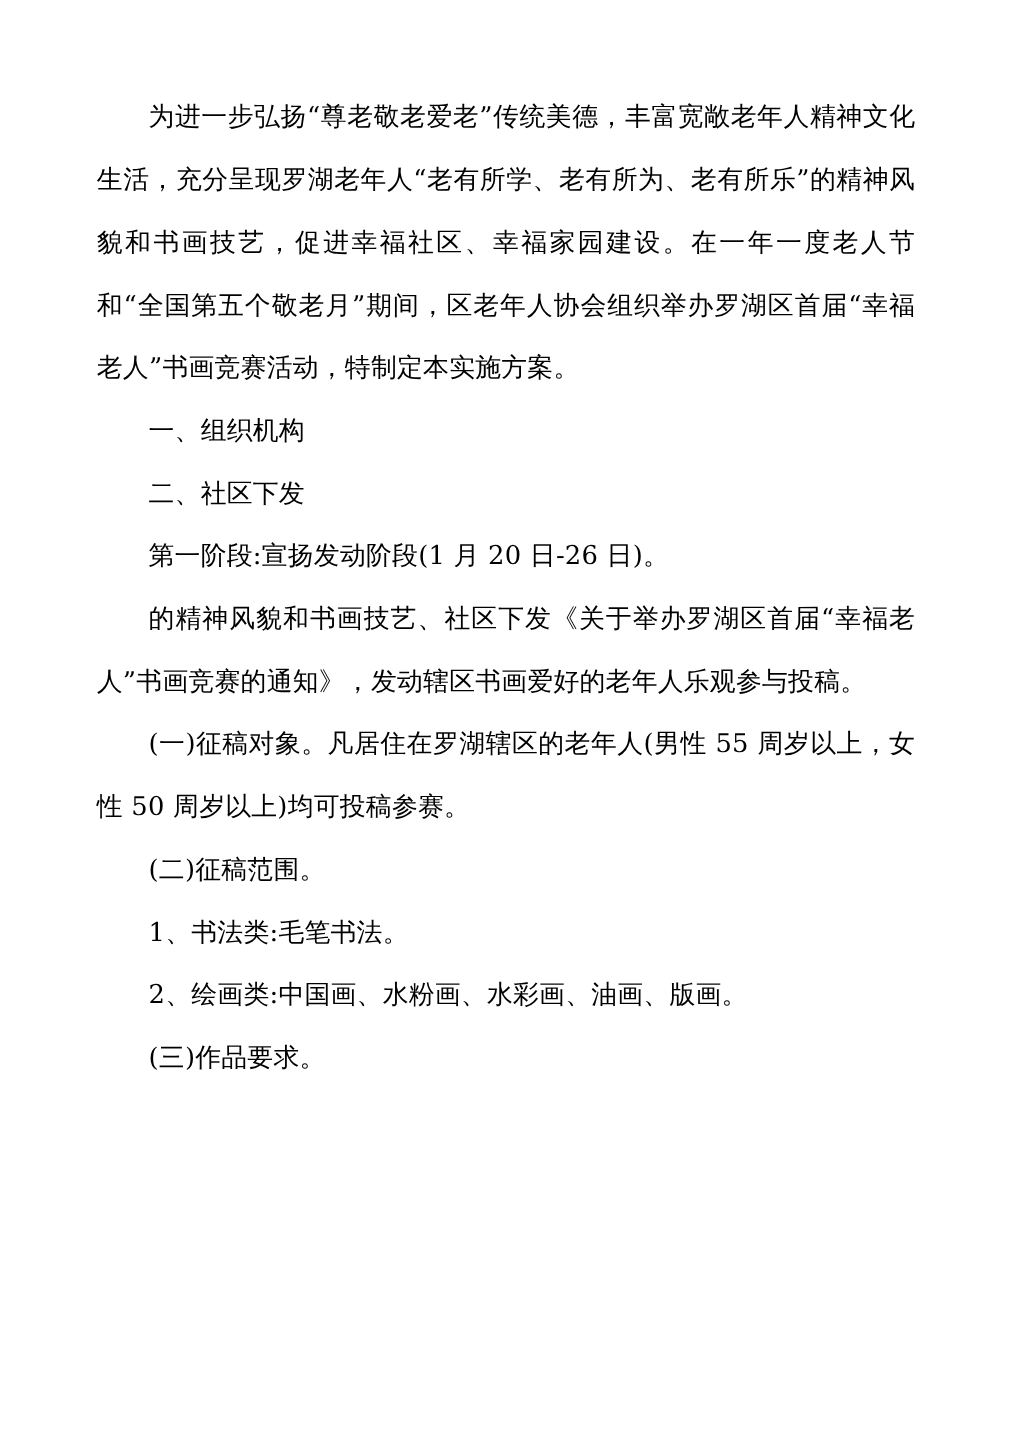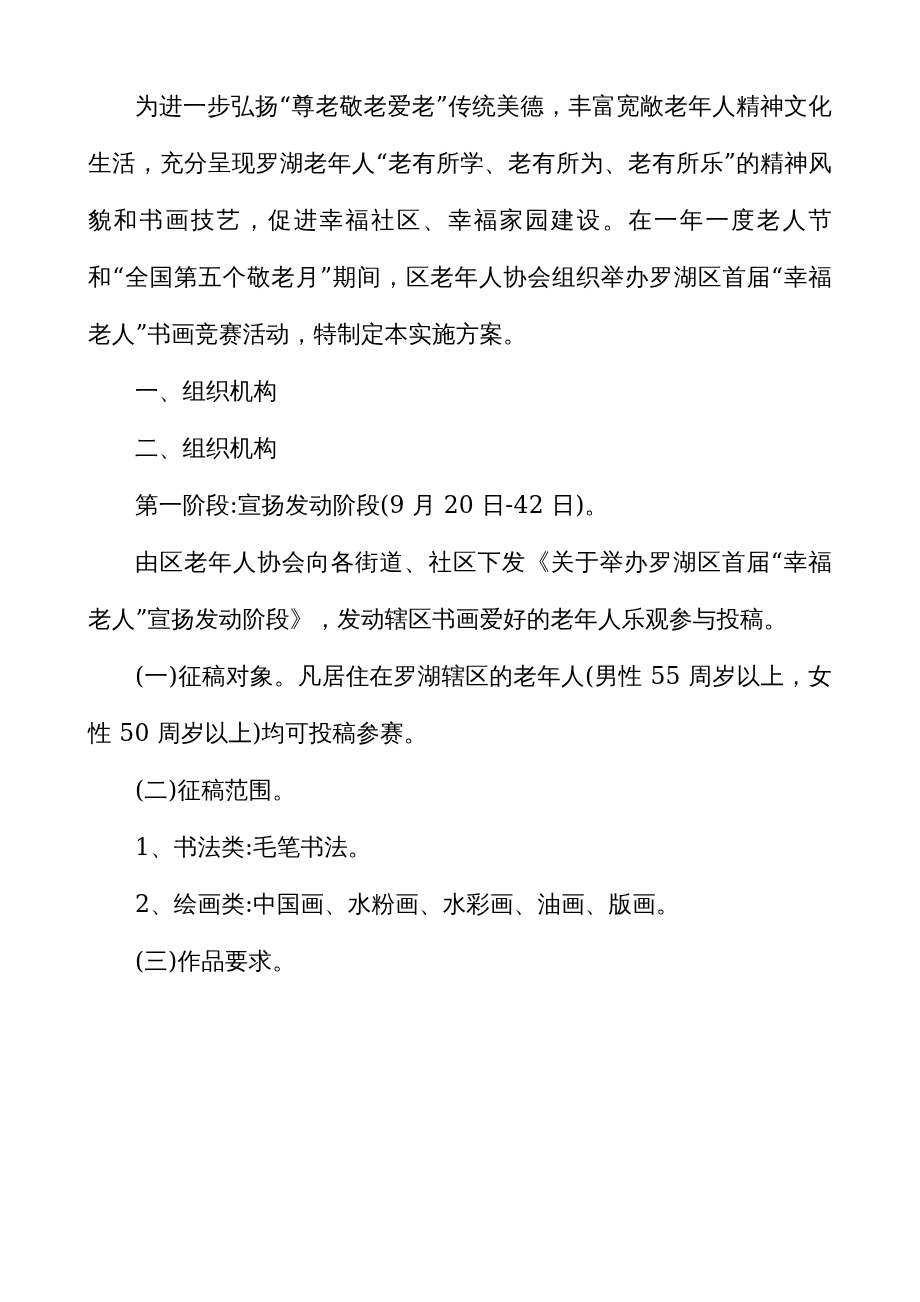--- a/index.html
+++ b/index.html
@@ -35,22 +35,22 @@
     white-space: normal;
   }
 </style>
 </head>
 <body>
 
 <div class="page">
   <div class="doc-body">
     <p class="para">为进一步弘扬“尊老敬老爱老”传统美德，丰富宽敞老年人精神文化生活，充分呈现罗湖老年人“老有所学、老有所为、老有所乐”的精神风貌和书画技艺，促进幸福社区、幸福家园建设。在一年一度老人节和“全国第五个敬老月”期间，区老年人协会组织举办罗湖区首届“幸福老人”书画竞赛活动，特制定本实施方案。</p>
     <p class="para">一、组织机构</p>
-    <p class="para">二、组织机构</p>
-    <p class="para">第一阶段:宣扬发动阶段(9 月 20 日-42 日)。</p>
-    <p class="para">由区老年人协会向各街道、社区下发《关于举办罗湖区首届“幸福老人”宣扬发动阶段》，发动辖区书画爱好的老年人乐观参与投稿。</p>
+    <p class="para">二、社区下发</p>
+    <p class="para">第一阶段:宣扬发动阶段(1 月 20 日-26 日)。</p>
+    <p class="para">的精神风貌和书画技艺、社区下发《关于举办罗湖区首届“幸福老人”书画竞赛的通知》，发动辖区书画爱好的老年人乐观参与投稿。</p>
     <p class="para">(一)征稿对象。凡居住在罗湖辖区的老年人(男性 55 周岁以上，女性 50 周岁以上)均可投稿参赛。</p>
     <p class="para">(二)征稿范围。</p>
     <p class="para">1、书法类:毛笔书法。</p>
     <p class="para">2、绘画类:中国画、水粉画、水彩画、油画、版画。</p>
     <p class="para">(三)作品要求。</p>
   </div>
 </div>
 
 </body></html>

